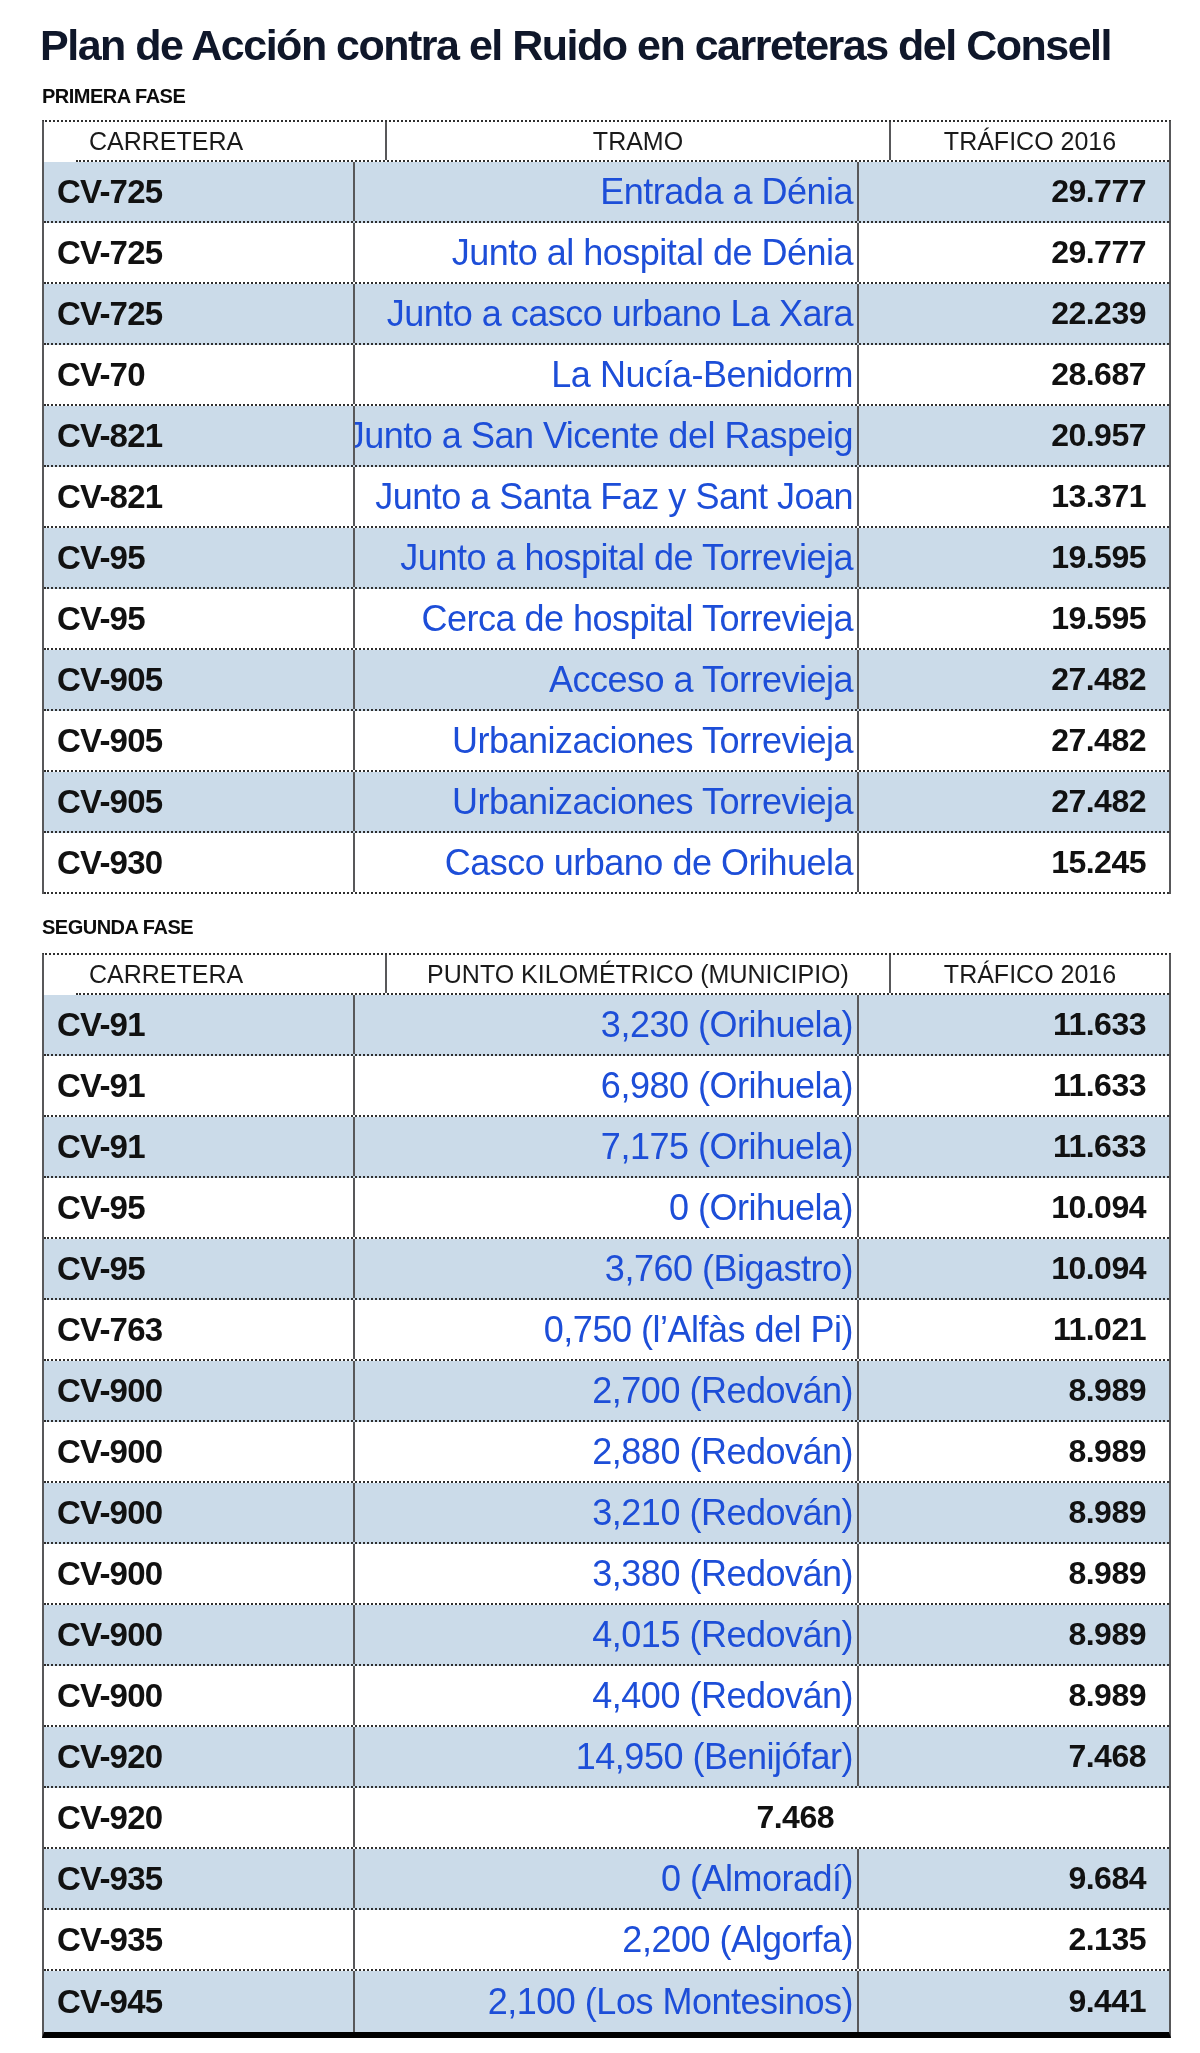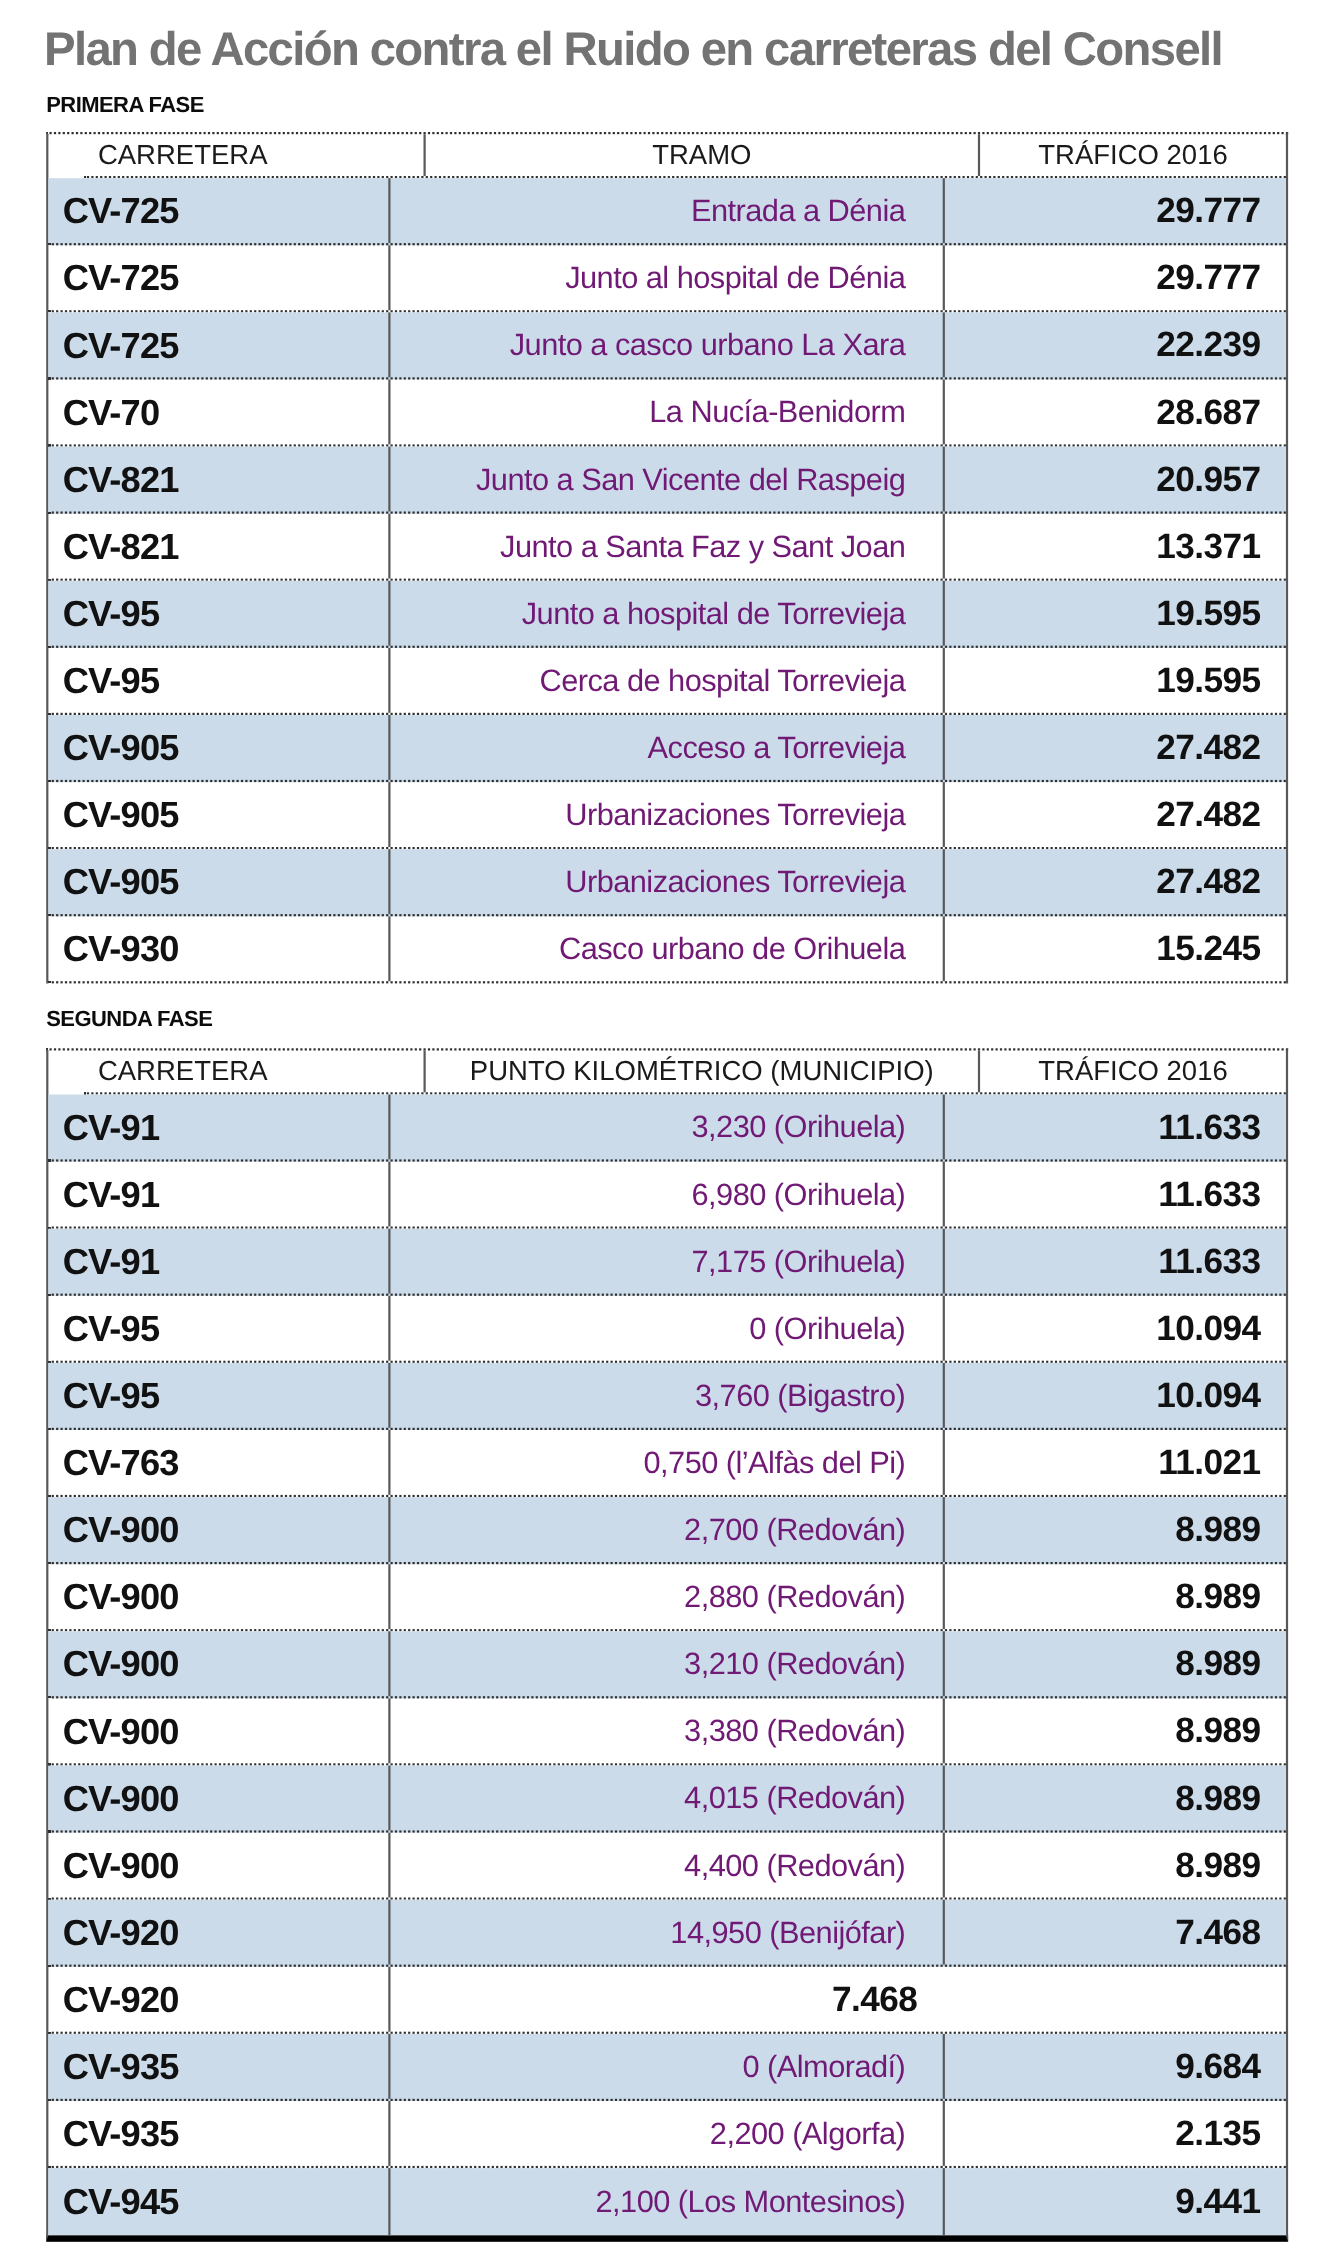--- a/index.html
+++ b/index.html
@@ -13,21 +13,21 @@
     overflow: hidden;
   }
   .page { position: relative; width: 1200px; height: 2053px; }
 
   .title {
     margin: 22px 0 0 40px;
     font-size: 43px;
     font-weight: bold;
     letter-spacing: -1.5px;
     line-height: 1.1;
-    color: #737373;
+    color: #0f172a;
     white-space: nowrap;
   }
   .phase-heading {
     margin: 16px 0 13px 42px;
     font-size: 20px;
     font-weight: bold;
     letter-spacing: -0.5px;
     line-height: 1.1;
     color: #0c0c0c;
   }
@@ -51,21 +51,21 @@
   .cell {
     display: flex;
     align-items: center;
     overflow: hidden;
     white-space: nowrap;
   }
   .c2, .c3 { border-left: 2px solid #58585a; }
 
   
   .c1 { padding-left: 13px; font-weight: bold; font-size: 33px; letter-spacing: -0.8px; }
-  .c2 { justify-content: flex-end; padding-right: 34px; font-size: 28px; letter-spacing: -0.5px; color: #701a75; }
+  .c2 { justify-content: flex-end; padding-right: 4px; font-size: 36px; letter-spacing: -0.5px; color: #1d4ed8; }
   .c3 { justify-content: flex-end; padding-right: 23px; font-weight: bold; font-size: 32px; letter-spacing: -0.5px; }
 
   
   .head .cell { font-weight: normal; font-size: 25px; letter-spacing: 0; color: #1a1a1a; }
   .head .c2, .head .c3 { justify-content: center; padding-right: 0; }
 
   #table-2 { border-bottom: 6px solid #000000; }
   #table-2 .trow:last-child { border-bottom: none; }
 </style>
 </head>

